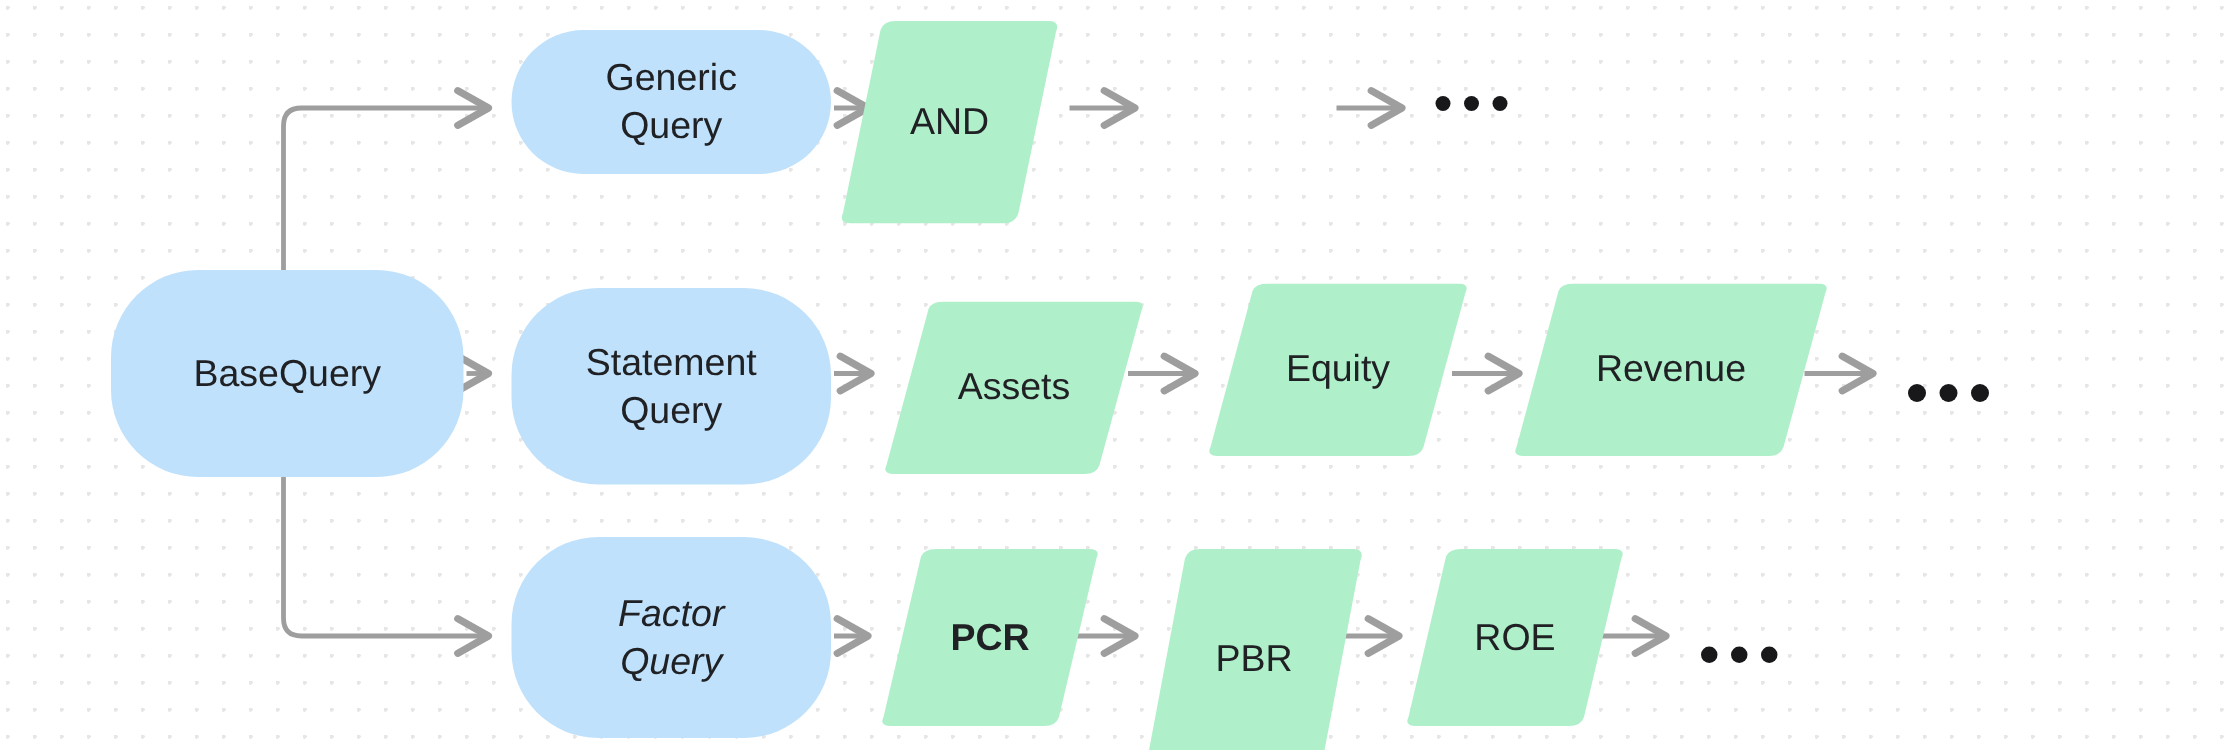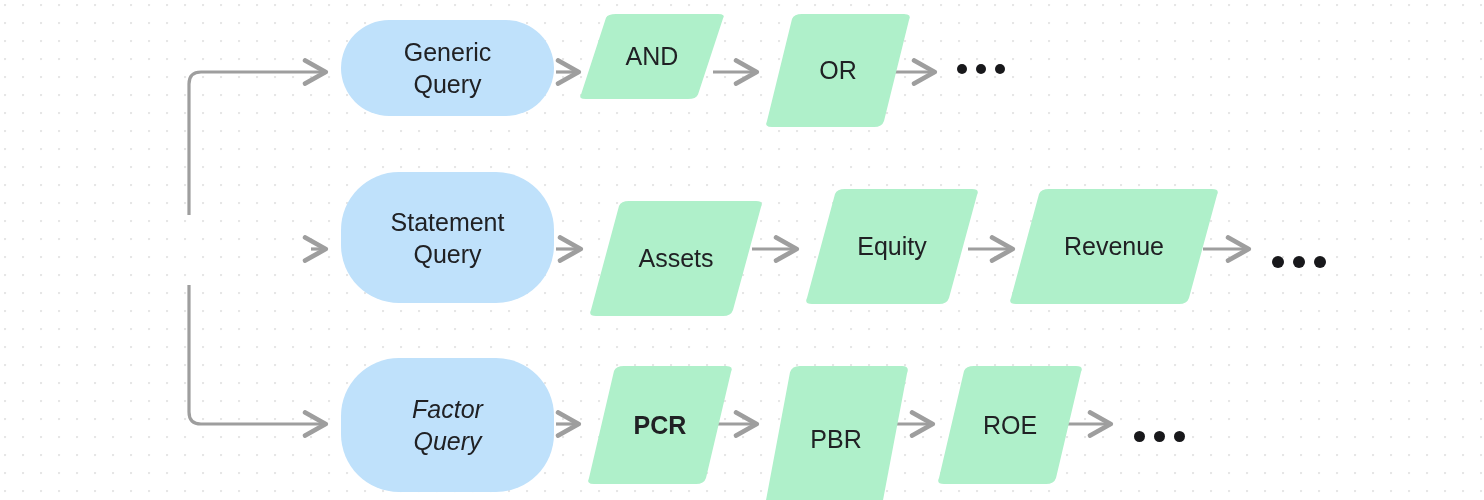--- a/index.html
+++ b/index.html
@@ -110,43 +110,38 @@
       <path d="M 968 249 L 1012 249" marker-end="url(#arrowhead)"></path>
       <path d="M 1203 249 L 1248 249" marker-end="url(#arrowhead)"></path>
 
       <path d="M 556 424 L 578 424" marker-end="url(#arrowhead)"></path>
       <path d="M 713 424 L 756 424" marker-end="url(#arrowhead)"></path>
       <path d="M 889 424 L 932 424" marker-end="url(#arrowhead)"></path>
       <path d="M 1064 424 L 1110 424" marker-end="url(#arrowhead)"></path>
     </g>
   </svg>
 
+  <div class="node node-rounded" style="left:74px; top:180px; width:235px; height:138px;">BaseQuery</div>
 
   <div class="node node-rounded" style="left:341px; top:8px; width:213px; height:96px;margin-top:12px;">Generic
 Query</div>
 
-  <div class="node node-rounded" style="left:341px; top:172px; width:213px; height:131px;">Statement
+  <div class="node node-rounded" style="left:341px; top:192px; width:213px; height:131px;">Statement
 Query</div>
 
   <div class="node node-rounded" style="left:341px; top:358px; width:213px; height:134px;font-style:italic;">Factor
 Query</div>
 
-  <div class="node-para-wrap" style="left:578px; top:14px; width:148px; height:85px;">
+  <div class="node-para-wrap" style="left:559px; top:14px; width:148px; height:135px;">
     <svg class="node-para" viewBox="0 0 148 113" preserveAspectRatio="none">
       <path d="M 28 5 Q 30 0 38 0 L 140 0 Q 148 0 145 6 L 120 107 Q 118 113 110 113 L 8 113 Q 0 113 3 107 Z" fill="#aff0ca"></path>
     </svg>
     <div class="node-para-label">AND</div>
   </div>
 
-  <div class="node-para-wrap" style="left:764px; top:14px; width:148px; height:113px;">
-    <svg class="node-para" viewBox="0 0 148 113" preserveAspectRatio="none">
-      <path d="M 28 5 Q 30 0 38 0 L 140 0 Q 148 0 145 6 L 120 107 Q 118 113 110 113 L 8 113 Q 0 113 3 107 Z" fill="#aff0ca"></path>
-    </svg>
-    <div class="node-para-label">OR</div>
-  </div>
 
   <div class="ellipsis" style="left:957px; top:64px;">
     <span class="dot" style="width:10px;height:10px;"></span>
     <span class="dot" style="width:10px;height:10px;"></span>
     <span class="dot" style="width:10px;height:10px;"></span>
   </div>
 
   <div class="node-para-wrap" style="left:588px; top:189px; width:176px; height:115px;margin-top:12px;">
     <svg class="node-para" viewBox="0 0 176 115" preserveAspectRatio="none">
       <path d="M 31 5 Q 33 0 41 0 L 168 0 Q 176 0 173 6 L 145 109 Q 143 115 135 115 L 8 115 Q 0 115 3 109 Z" fill="#aff0ca"></path>

